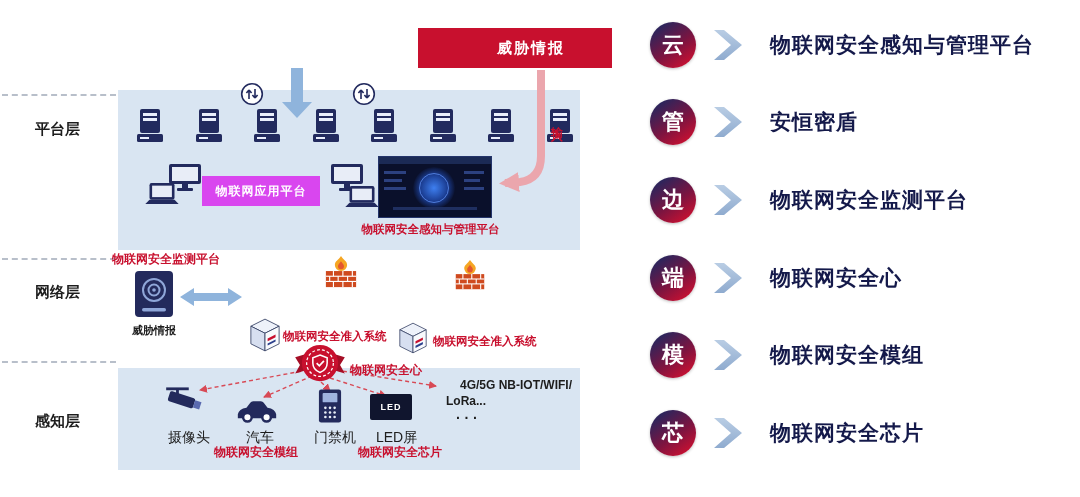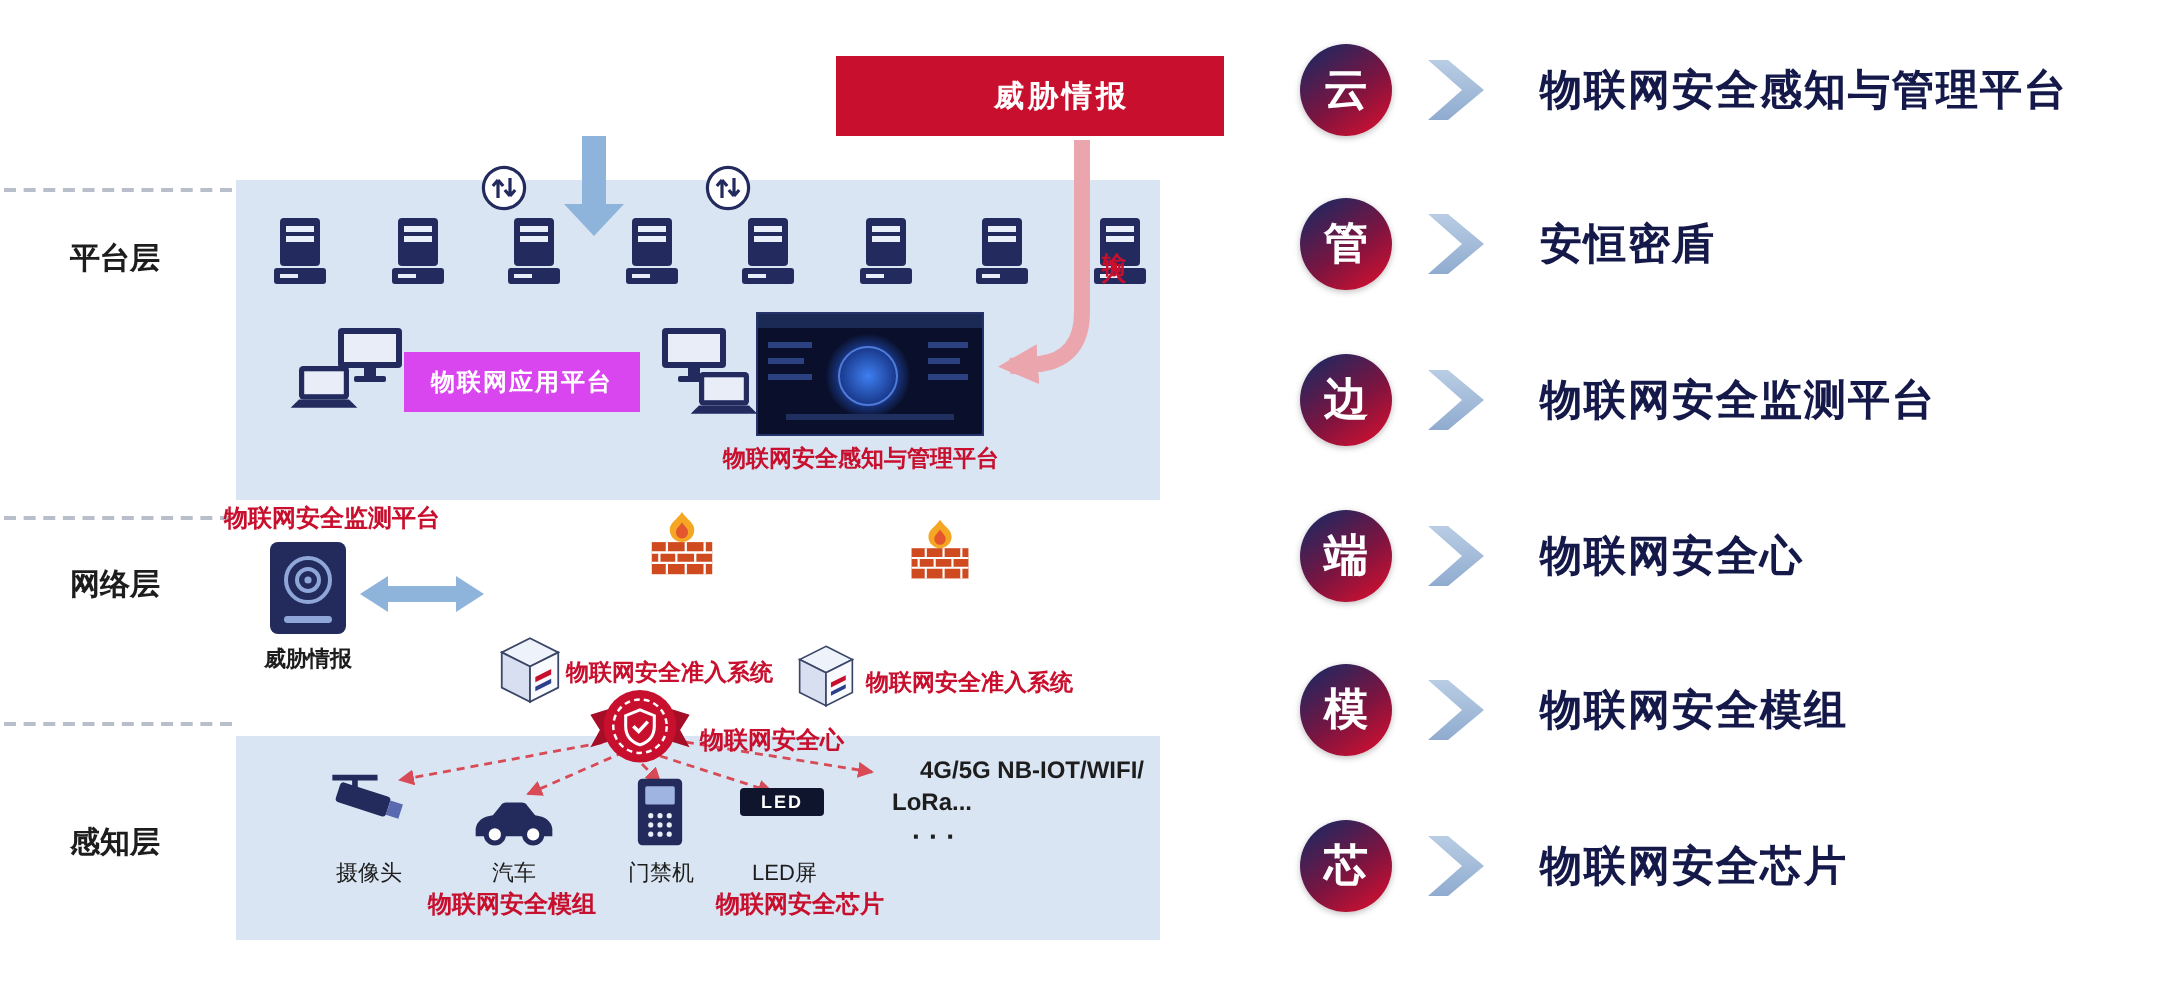--- a/index.html
+++ b/index.html
@@ -15,21 +15,21 @@
           color:#fff;font-weight:700;font-size:15px;letter-spacing:2px;}
   .cloud{background:#1b2452;}
   .threat{background:#c8102e;}
   
   .panel{position:absolute;background:#d9e5f2;}
   .band{position:absolute;background:#d9e5f2;display:flex;align-items:center;justify-content:center;
         font-size:17px;font-weight:700;color:#23233c;letter-spacing:3px;}
   .navybox{position:absolute;background:#d946ef;color:#fff;font-weight:700;font-size:12px;
            display:flex;align-items:center;justify-content:center;letter-spacing:1px;}
   .redlabel{position:absolute;color:#c8102e;font-weight:700;font-size:12px;white-space:nowrap;}
-  .blacklabel{position:absolute;color:#1d1d1d;font-size:11px;font-weight:400;white-space:nowrap;}
+  .blacklabel{position:absolute;color:#1d1d1d;font-size:14px;font-weight:400;white-space:nowrap;}
   .boldblack{position:absolute;color:#1d1d1d;font-size:12px;font-weight:700;white-space:nowrap;line-height:16px;}
   .vtext{writing-mode:vertical-rl;letter-spacing:3px;}
   .servers{position:absolute;left:134px;top:108px;width:442px;display:flex;justify-content:space-between;}
   .srv{width:32px;height:36px;}
   
   .dashboard{position:absolute;background:#0a102b;border:1px solid #24346a;}
   .dash-head{position:absolute;left:0;top:0;right:0;height:7px;background:#1b2a55;}
   .dash-glow{position:absolute;left:34px;top:10px;width:42px;height:42px;border-radius:50%;
              background:radial-gradient(circle,#3e7ff0 0%,#1b3d92 45%,rgba(10,16,43,0) 72%);}
   .dash-ring{position:absolute;left:40px;top:16px;width:28px;height:28px;border-radius:50%;
@@ -296,21 +296,21 @@
 
     <svg class="iconsvg abs" style="left:163px;top:386px;width:44px;height:32px;">
         <use href="#sym-camera"></use>
       </svg>
     <svg class="iconsvg abs" style="left:234px;top:398px;width:46px;height:25px;">
         <use href="#sym-car"></use>
       </svg>
     <svg class="iconsvg abs" style="left:318px;top:388px;width:24px;height:36px;">
         <use href="#sym-door"></use>
       </svg>
-    <div class="led-box" style="left:370px;top:394px;width:42px;height:14px;">
+    <div class="led-box" style="left:370px;top:394px;width:42px;height:26px;">
       <span>LED</span>
     </div>
 
     <div class="blacklabel" style="left:168px;top:429px;">摄像头</div>
     <div class="blacklabel" style="left:246px;top:429px;">汽车</div>
     <div class="blacklabel" style="left:314px;top:429px;">门禁机</div>
     <div class="blacklabel" style="left:376px;top:429px;">LED屏</div>
 
     <div class="boldblack" style="left:460px;top:377px;">4G/5G NB-IOT/WIFI/</div>
     <div class="boldblack" style="left:446px;top:393px;">LoRa...</div>

